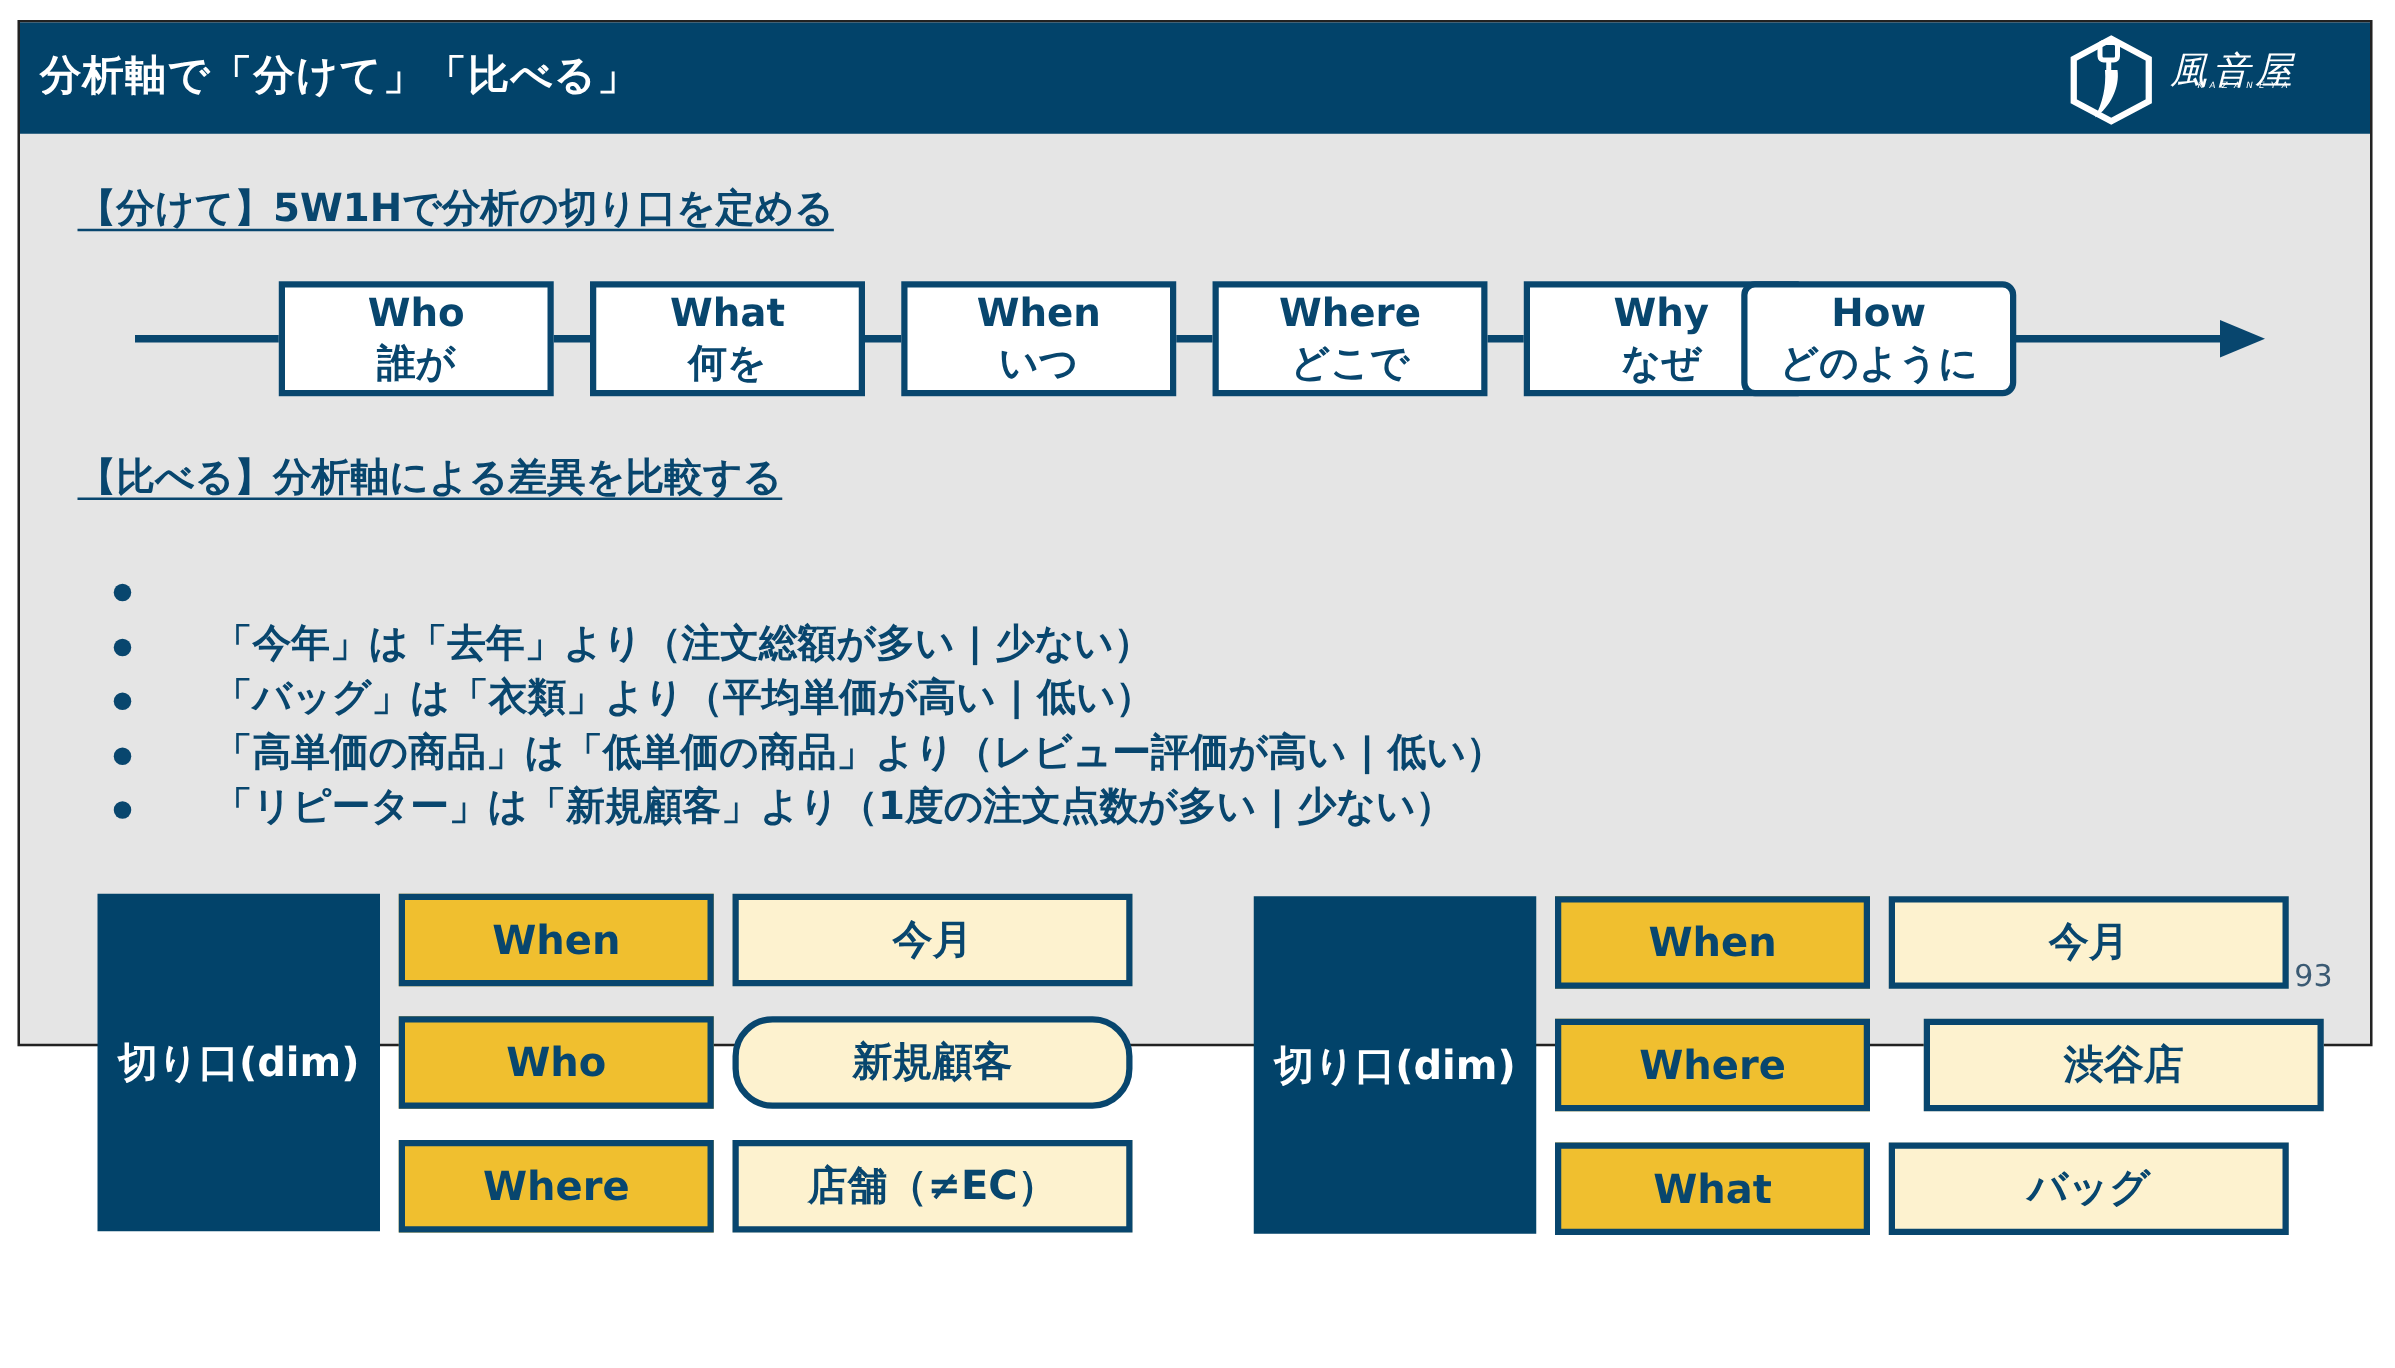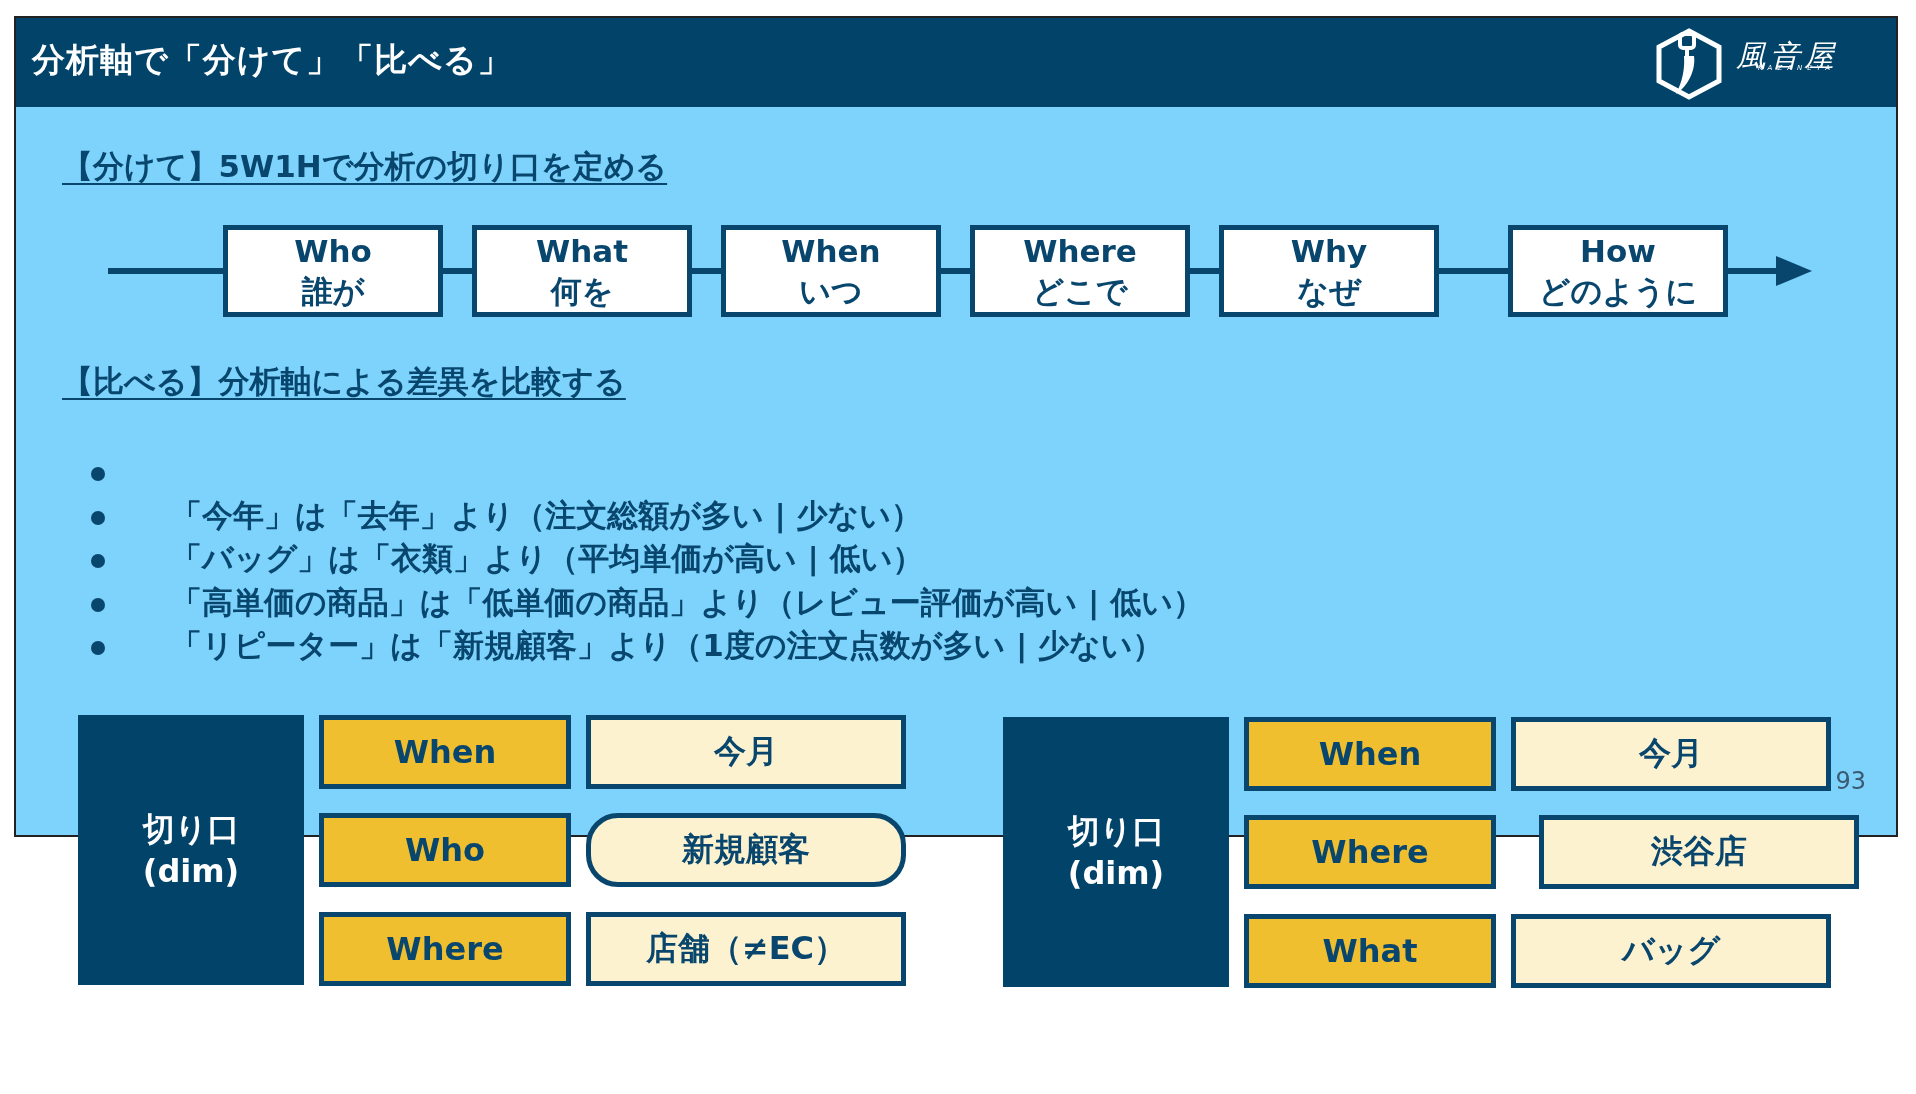--- a/index.html
+++ b/index.html
@@ -3,21 +3,21 @@
 <meta charset="utf-8">
 <style>
   html, body { margin: 0; padding: 0; }
   body {
     width: 1916px; height: 1094px; background: #ffffff; position: relative; overflow: hidden;
     font-family: "DejaVu Sans", "Liberation Sans", sans-serif;
     color: #08466e;
   }
   .slide {
     position: absolute; left: 14px; top: 16px; width: 1884px; height: 821px;
-    border: 2px solid #222; box-sizing: border-box; background: #7dd3fc;
+    border: 2px solid #222; box-sizing: border-box; background: #e5e5e5;
   }
   .header {
     position: absolute; left: 0; top: 0; width: 100%; height: 89px; background: #02436a;
   }
   .header-title {
     position: absolute; left: 16px; top: 20px; color: #ffffff; font-size: 33px; font-weight: bold; letter-spacing: 1px;
   }
   .logo { position: absolute; right: 52px; top: 6px; height: 78px; width: 190px; font-style: italic; }
   .logo svg { position: absolute; left: 0; top: 4px; }
   .logo-name { position: absolute; left: 82px; top: 12px; color: #fff; font-family: "DejaVu Serif", serif; font-size: 30px; letter-spacing: 4px; }
@@ -44,21 +44,21 @@
   .bullets li {
     position: relative; height: 43.5px; line-height: 43px; font-size: 31px; font-weight: bold; color: #08466e;
     padding-left: 95px; white-space: nowrap;
   }
   .bullets li .dot {
     position: absolute; left: 15px; top: 17px; width: 14px; height: 14px; border-radius: 50%; background: #08466e;
   }
 
   .dim-block {
     position: absolute; width: 226px; height: 270px; background: #02436a; color: #fff;
-    display: flex; flex-direction: column; justify-content: center; align-items: center;
+    display: flex; justify-content: center; align-items: center;
     font-size: 32px; font-weight: bold; line-height: 42px;
   }
   .cell {
     position: absolute; height: 74px; box-sizing: border-box; border: 5px solid #08466e;
     display: flex; justify-content: center; align-items: center;
     font-size: 32px; font-weight: bold; color: #08466e;
   }
   .cell.key { background: #f0bf2f; width: 252px; }
   .cell.val { background: #fdf2cf; width: 320px; }
 
@@ -101,21 +101,21 @@
       <span>いつ</span>
     </div>
     <div class="flow-box" style="left:954px;">
       <span>Where</span>
       <span>どこで</span>
     </div>
     <div class="flow-box" style="left:1203px;">
       <span>Why</span>
       <span>なぜ</span>
     </div>
-    <div class="flow-box" style="left:1492px;">
+    <div class="flow-box" style="left:1377px;border-radius:11px;">
       <span>How</span>
       <span>どのように</span>
     </div>
   </div>
 
   <div class="section-heading" style="top:343px;">【比べる】分析軸による差異を比較する</div>
 
   <ul class="bullets">
     <li><span class="dot"></span></li>
     <li><span class="dot"></span><span>「今年」は「去年」より（注文総額が多い | 少ない）</span></li>

